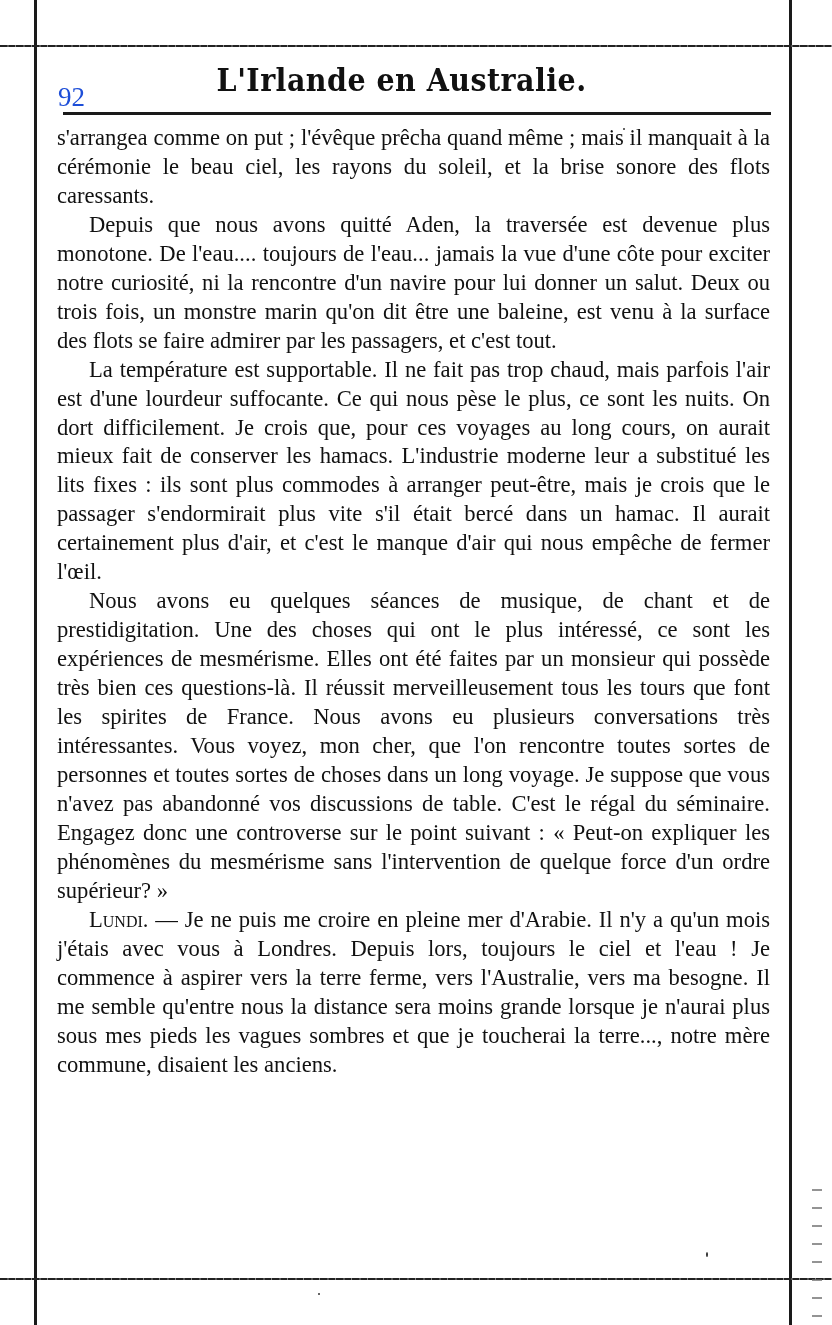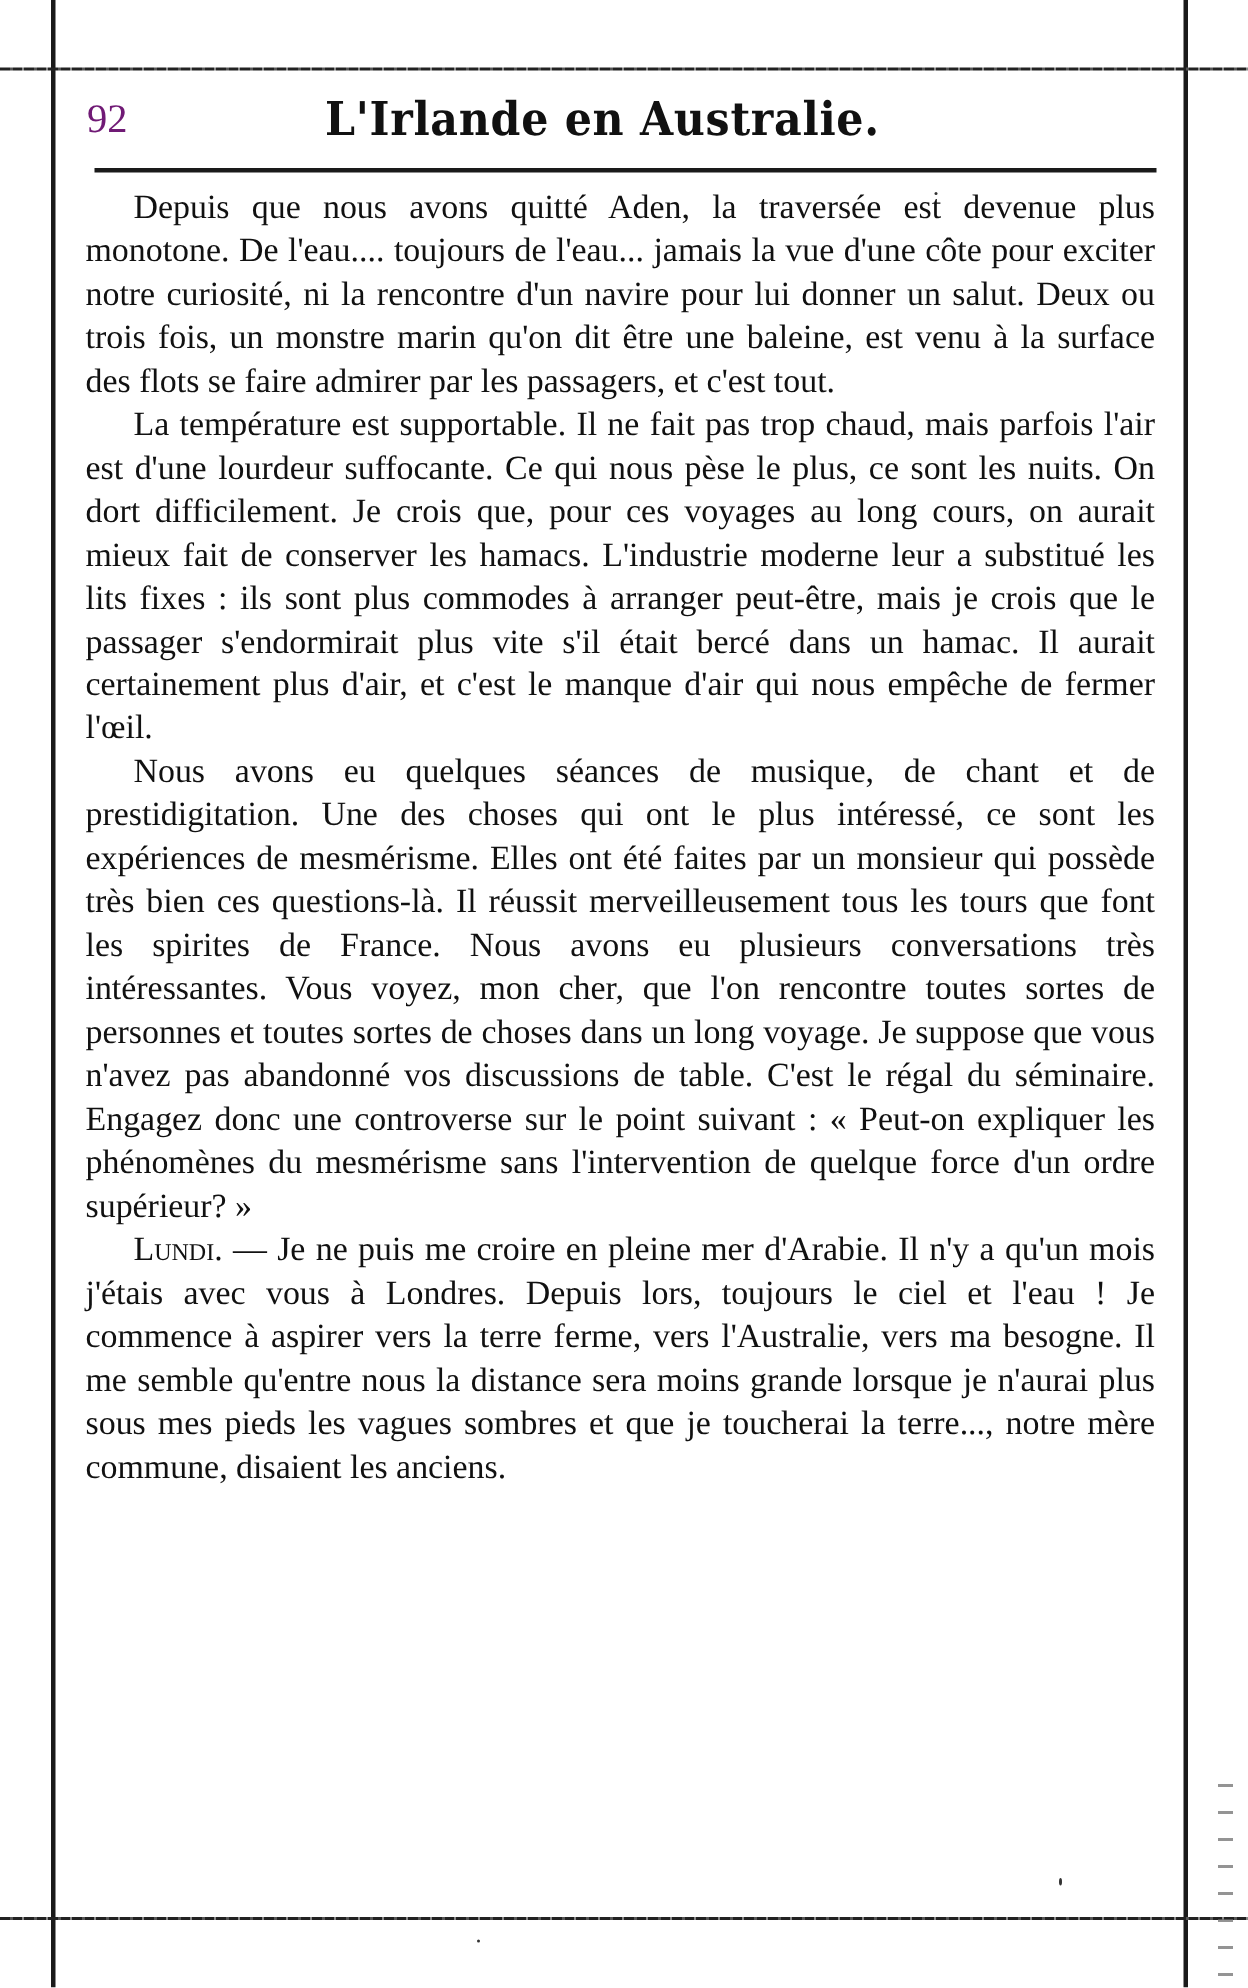--- a/index.html
+++ b/index.html
@@ -37,24 +37,24 @@
     .header {
       position: absolute;
       top: 62px;
       left: 58px;
       width: 712px;
       height: 44px;
     }
     .page-number {
       position: absolute;
       left: 0;
-      top: 2px;
+      top: 20px;
       font-family: "Liberation Serif", "DejaVu Serif", serif;
       font-size: 27px;
-      color: #701a75;
+      color: #1d4ed8;
     }
     .running-title {
       position: absolute;
       left: 86px;
       width: 560px;
       top: 0;
       text-align: center;
       font-family: "DejaVu Serif", "Liberation Serif", serif;
       font-weight: bold;
       font-size: 31px;
@@ -117,20 +117,21 @@
 <div class="hline bottom"></div>
 <div class="edge-marks"></div>
 
 <div class="header">
   <span class="page-number">92</span>
   <span class="running-title">L'Irlande en Australie.</span>
 </div>
 <div class="header-rule"></div>
 
 <div class="body-text">
+  <p class="first">s'arrangea comme on put ; l'évêque prêcha quand même ; mais il manquait à la cérémonie le beau ciel, les rayons du soleil, et la brise sonore des flots caressants.</p>
   <p>Depuis que nous avons quitté Aden, la traversée est devenue plus monotone. De l'eau.... toujours de l'eau... jamais la vue d'une côte pour exciter notre curiosité, ni la rencontre d'un navire pour lui donner un salut. Deux ou trois fois, un monstre marin qu'on dit être une baleine, est venu à la surface des flots se faire admirer par les passagers, et c'est tout.</p>
   <p>La température est supportable. Il ne fait pas trop chaud, mais parfois l'air est d'une lourdeur suffocante. Ce qui nous pèse le plus, ce sont les nuits. On dort difficilement. Je crois que, pour ces voyages au long cours, on aurait mieux fait de conserver les hamacs. L'industrie moderne leur a substitué les lits fixes : ils sont plus commodes à arranger peut-être, mais je crois que le passager s'endormirait plus vite s'il était bercé dans un hamac. Il aurait certainement plus d'air, et c'est le manque d'air qui nous empêche de fermer l'œil.</p>
   <p>Nous avons eu quelques séances de musique, de chant et de prestidigitation. Une des choses qui ont le plus intéressé, ce sont les expériences de mesmérisme. Elles ont été faites par un monsieur qui possède très bien ces questions-là. Il réussit merveilleusement tous les tours que font les spirites de France. Nous avons eu plusieurs conversations très intéressantes. Vous voyez, mon cher, que l'on rencontre toutes sortes de personnes et toutes sortes de choses dans un long voyage. Je suppose que vous n'avez pas abandonné vos discussions de table. C'est le régal du séminaire. Engagez donc une controverse sur le point suivant : « Peut-on expliquer les phénomènes du mesmérisme sans l'intervention de quelque force d'un ordre supérieur? »</p>
   <p><span class="smallcaps">Lundi.</span><span> — Je ne puis me croire en pleine mer d'Arabie. Il n'y a qu'un mois j'étais avec vous à Londres. Depuis lors, toujours le ciel et l'eau ! Je commence à aspirer vers la terre ferme, vers l'Australie, vers ma besogne. Il me semble qu'entre nous la distance sera moins grande lorsque je n'aurai plus sous mes pieds les vagues sombres et que je toucherai la terre..., notre mère commune, disaient les anciens.</span></p>
 </div>
 
 <div class="speck" style="left:623px;top:128px;width:2px;height:2px;"></div>
 <div class="speck" style="left:706px;top:1252px;width:2px;height:5px;"></div>
 <div class="speck" style="left:318px;top:1293px;width:2px;height:2px;"></div>
 

